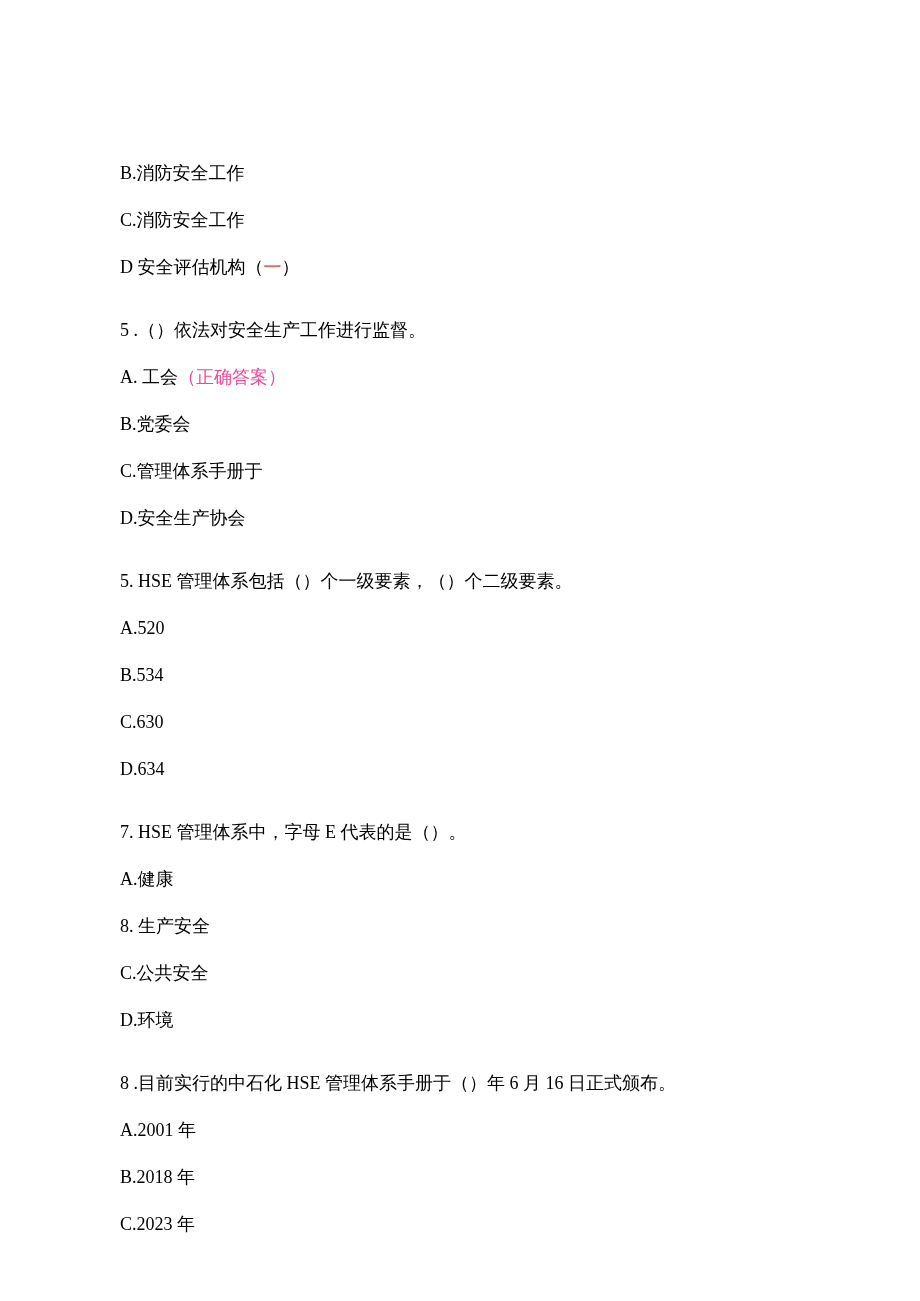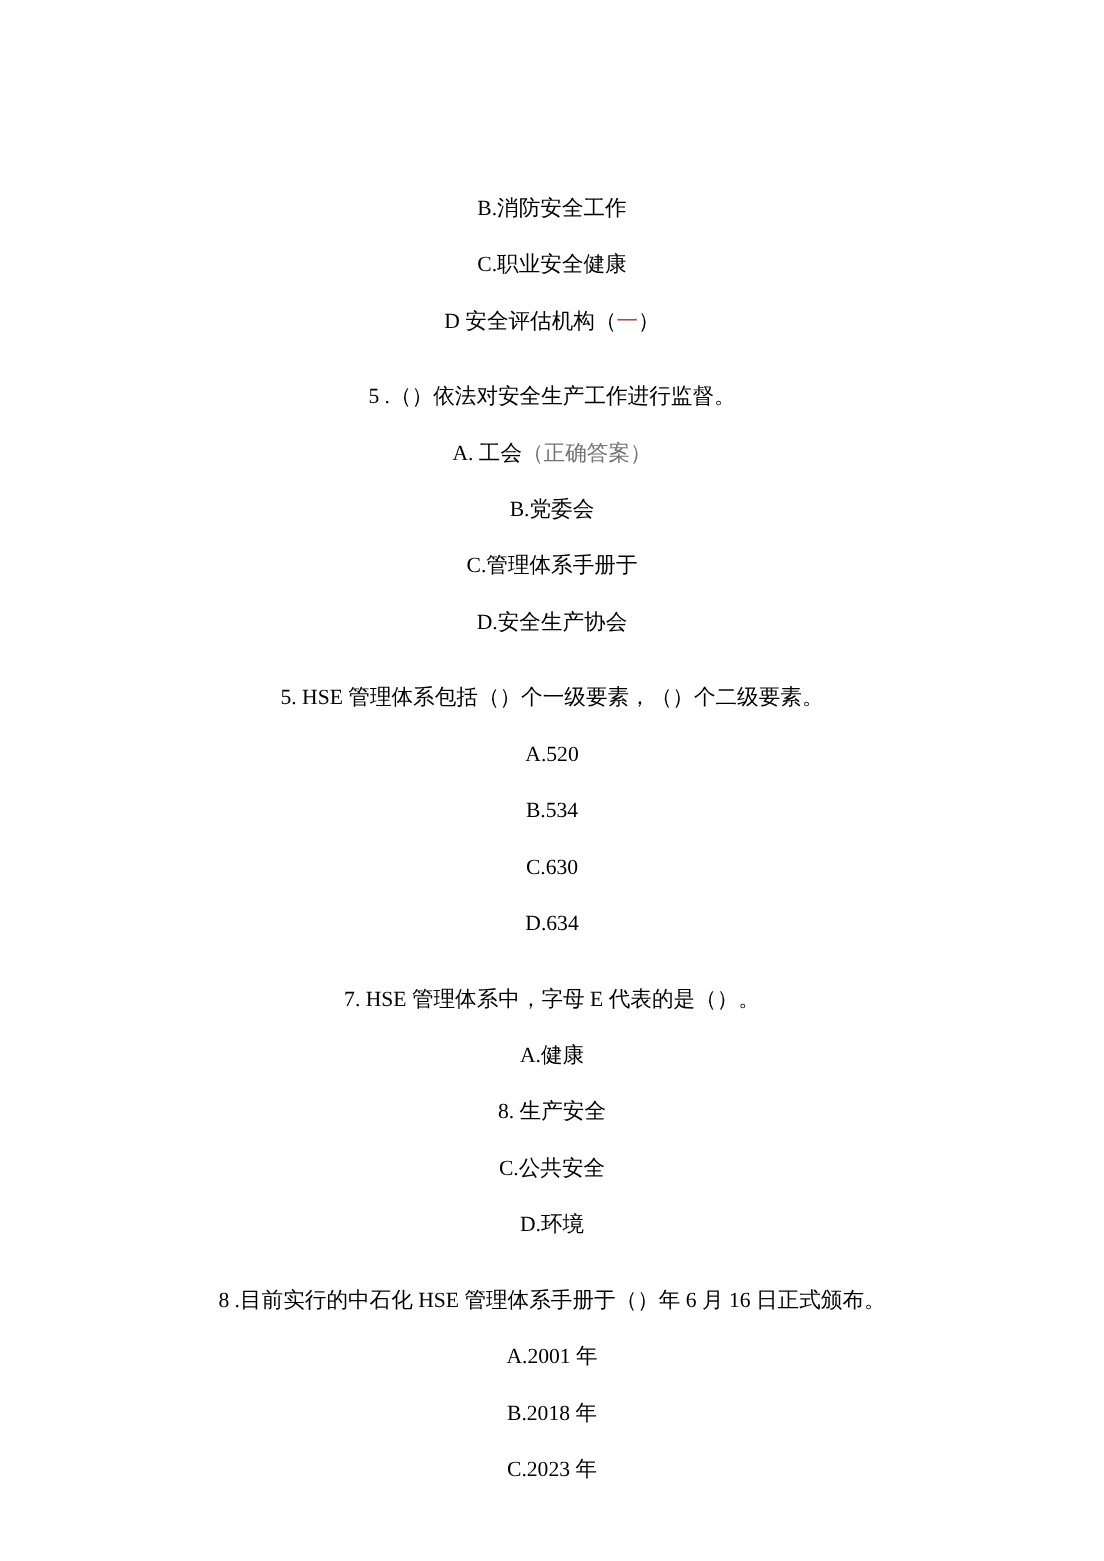--- a/index.html
+++ b/index.html
@@ -1,48 +1,47 @@
 <!DOCTYPE html>
 <html><head>
   <meta charset="utf-8">
   <style>
     * {
       margin: 0;
       padding: 0;
       box-sizing: border-box;
-      text-align: center;
     }
     body {
       background: #ffffff;
       font-family: "SimSun", "宋体", serif;
       width: 920px;
       height: 1301px;
       padding: 160px 120px 80px 120px;
       color: #000000;
       font-size: 18px;
       line-height: 1.5;
     }
     .line {
       margin-bottom: 20px;
     }
     .question-gap {
       margin-top: 36px;
     }
     .correct-answer {
-      color: #737373;
+      color: #ec4899;
     }
     .red-mark {
       color: #c04040;
     }
   </style>
 </head>
 <body>
 
 <div class="line">B.消防安全工作</div>
-<div class="line">C.职业安全健康</div>
+<div class="line">C.消防安全工作</div>
 <div class="line">
   <span>D 安全评估机构（</span><span class="red-mark">一</span><span>）</span>
 </div>
 
 <div class="line question-gap">5  .（）依法对安全生产工作进行监督。</div>
 <div class="line">
   <span>A. 工会</span><span class="correct-answer">（正确答案）</span>
 </div>
 <div class="line">B.党委会</div>
 <div class="line">C.管理体系手册于</div>

